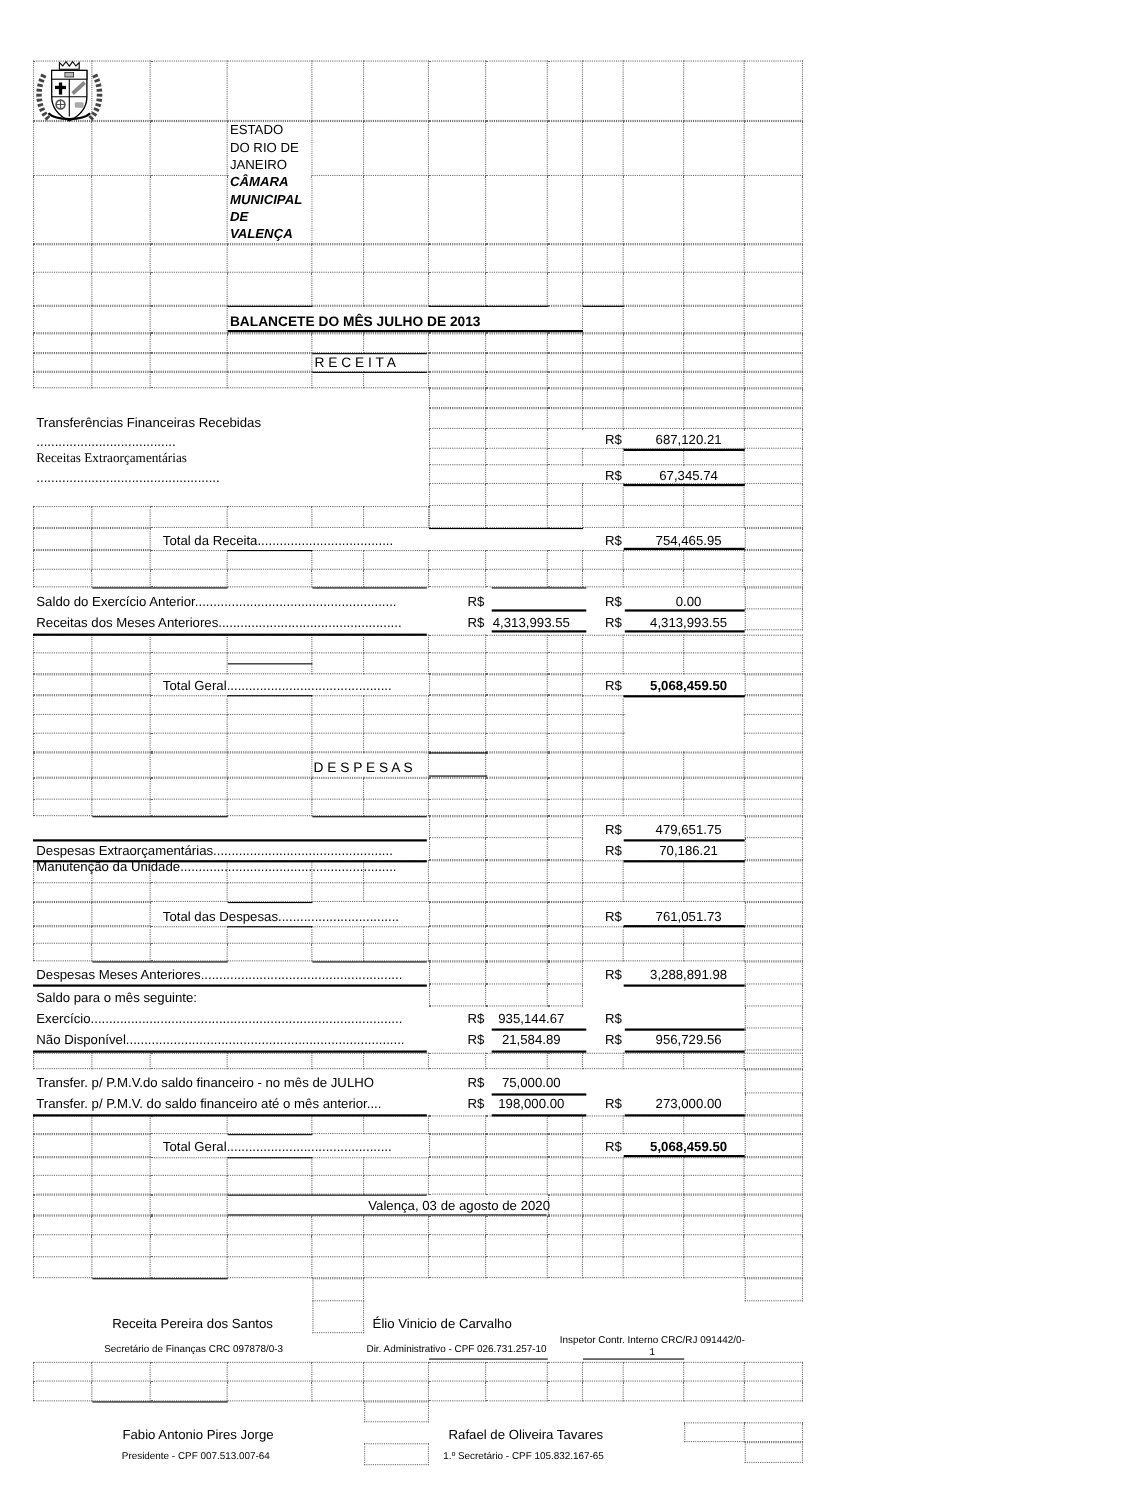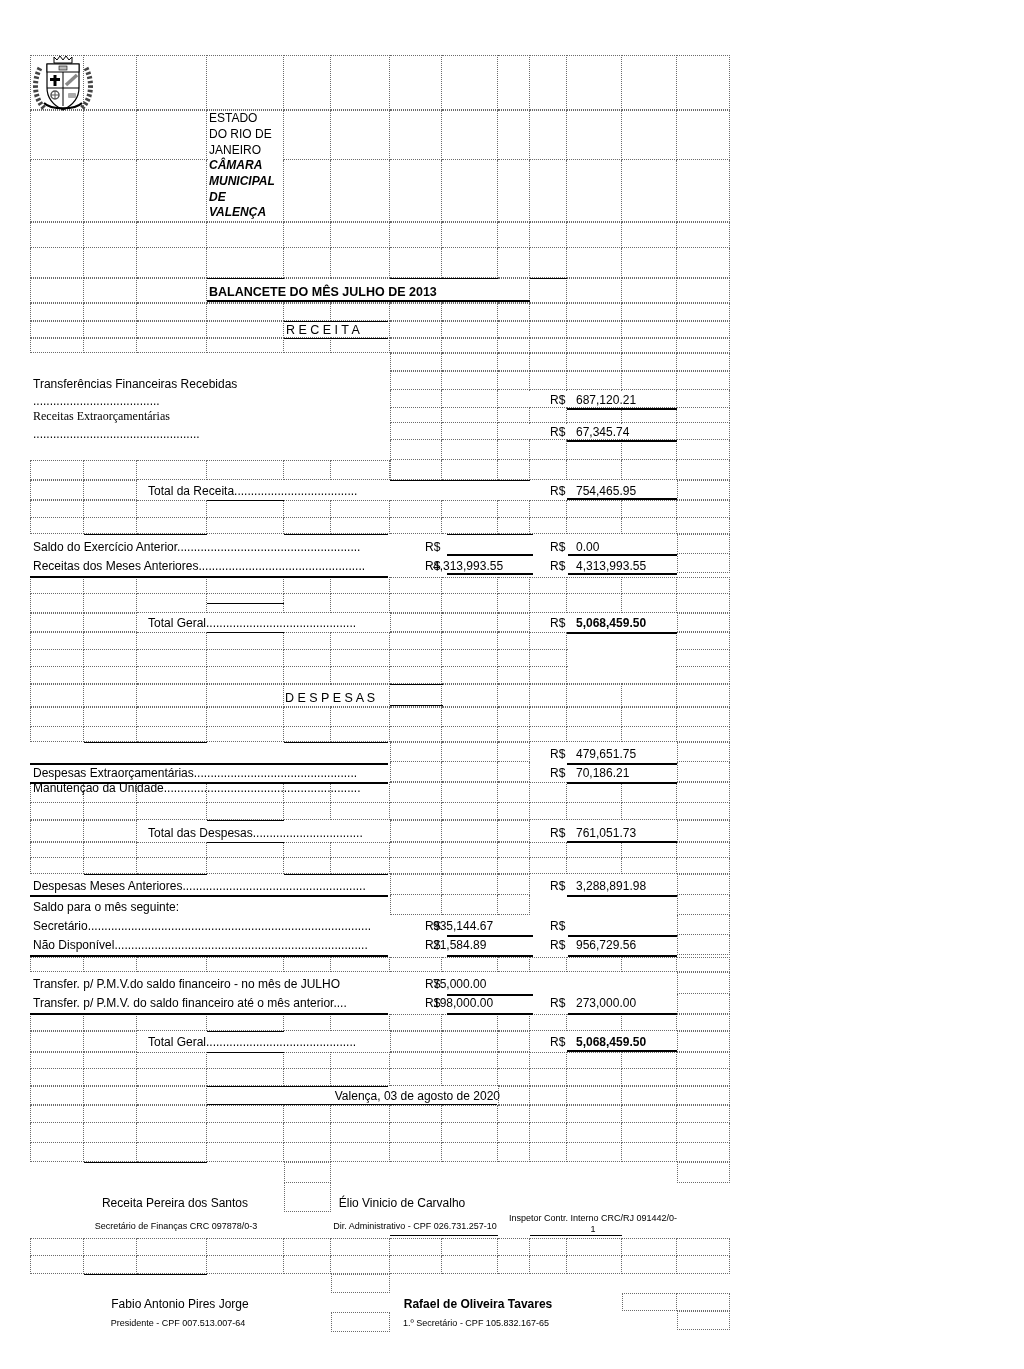--- a/index.html
+++ b/index.html
@@ -4,21 +4,21 @@
 <style>
   html,body{margin:0;padding:0;background:#fff;}
   body{width:1024px;height:1369px;position:relative;font-family:"Liberation Sans",sans-serif;color:#000;overflow:hidden;}
   #grid,#txt{position:absolute;left:0;top:0;width:1024px;height:1075px;}
   .cell{position:absolute;border-right:1px dotted #6b6b6b;border-bottom:1px dotted #6b6b6b;box-sizing:border-box;}
   .cell.bt{border-top:1px dotted #6b6b6b;}
   .cell.bl{border-left:1px dotted #6b6b6b;}
   .white{position:absolute;background:#fff;}
   .sline{position:absolute;background:#000;}
   .t{position:absolute;font-size:12px;line-height:15px;white-space:pre;}
-  .val{width:100px;text-align:left;}
+  .val{width:100px;text-align:center;}
   .ctr{text-align:center;white-space:pre-line;}
   .b{font-weight:bold;}
   .bi{font-weight:bold;font-style:italic;}
   .s9{font-size:9px;line-height:11px;}
   .t125{font-size:12.5px;}
   .hdr{line-height:15.8px;white-space:pre-line;}
   .logo{position:absolute;left:31px;top:53px;}
 </style>
 </head>
 <body>
@@ -692,21 +692,21 @@
   <div class="t" style="left:148px;top:826px;">Total das Despesas.................................</div>
   <div class="t" style="left:550px;top:826px;">R$</div>
   <div class="t val" style="left:576px;top:826px;">761,051.73</div>
 
   <div class="t" style="left:33px;top:879px;">Despesas Meses Anteriores.......................................................</div>
   <div class="t" style="left:550px;top:879px;">R$</div>
   <div class="t val" style="left:576px;top:879px;">3,288,891.98</div>
 
   <div class="t" style="left:33px;top:900px;">Saldo para o mês seguinte:</div>
 
-  <div class="t" style="left:33px;top:919px;">Secretário.....................................................................................</div>
+  <div class="t" style="left:33px;top:919px;">Exercício.....................................................................................</div>
   <div class="t" style="left:425px;top:919px;">R$</div>
   <div class="t val" style="left:433px;top:919px;">935,144.67</div>
   <div class="t" style="left:550px;top:919px;">R$</div>
 
   <div class="t" style="left:33px;top:938px;">Não Disponível............................................................................</div>
   <div class="t" style="left:425px;top:938px;">R$</div>
   <div class="t val" style="left:433px;top:938px;">21,584.89</div>
   <div class="t" style="left:550px;top:938px;">R$</div>
   <div class="t val" style="left:576px;top:938px;">956,729.56</div>
 
@@ -727,15 +727,15 @@
   <div class="t" style="left:282px;top:1089px;width:218px;text-align:right;">Valença, 03 de agosto de 2020</div>
 
   <div class="t ctr" style="left:65px;top:1196px;width:220px;">Receita Pereira dos Santos</div>
   <div class="t ctr s9" style="left:66px;top:1221px;width:220px;">Secretário de Finanças CRC 097878/0-3</div>
   <div class="t ctr" style="left:292px;top:1196px;width:220px;">Élio Vinicio de Carvalho</div>
   <div class="t ctr s9" style="left:305px;top:1221px;width:220px;">Dir. Administrativo - CPF 026.731.257-10</div>
   <div class="t ctr s9" style="left:483px;top:1213px;width:220px;">Inspetor Contr. Interno CRC/RJ 091442/0-
 1</div>
   <div class="t ctr" style="left:70px;top:1297px;width:220px;">Fabio Antonio Pires Jorge</div>
   <div class="t ctr s9" style="left:68px;top:1318px;width:220px;">Presidente - CPF 007.513.007-64</div>
-  <div class="t ctr" style="left:368px;top:1297px;width:220px;font-weight:bold;">Rafael de Oliveira Tavares</div>
+  <div class="t ctr" style="left:368px;top:1297px;width:220px;">Rafael de Oliveira Tavares</div>
   <div class="t ctr s9" style="left:366px;top:1318px;width:220px;">1.º Secretário - CPF 105.832.167-65</div>
 </div>
 
 </body></html>

